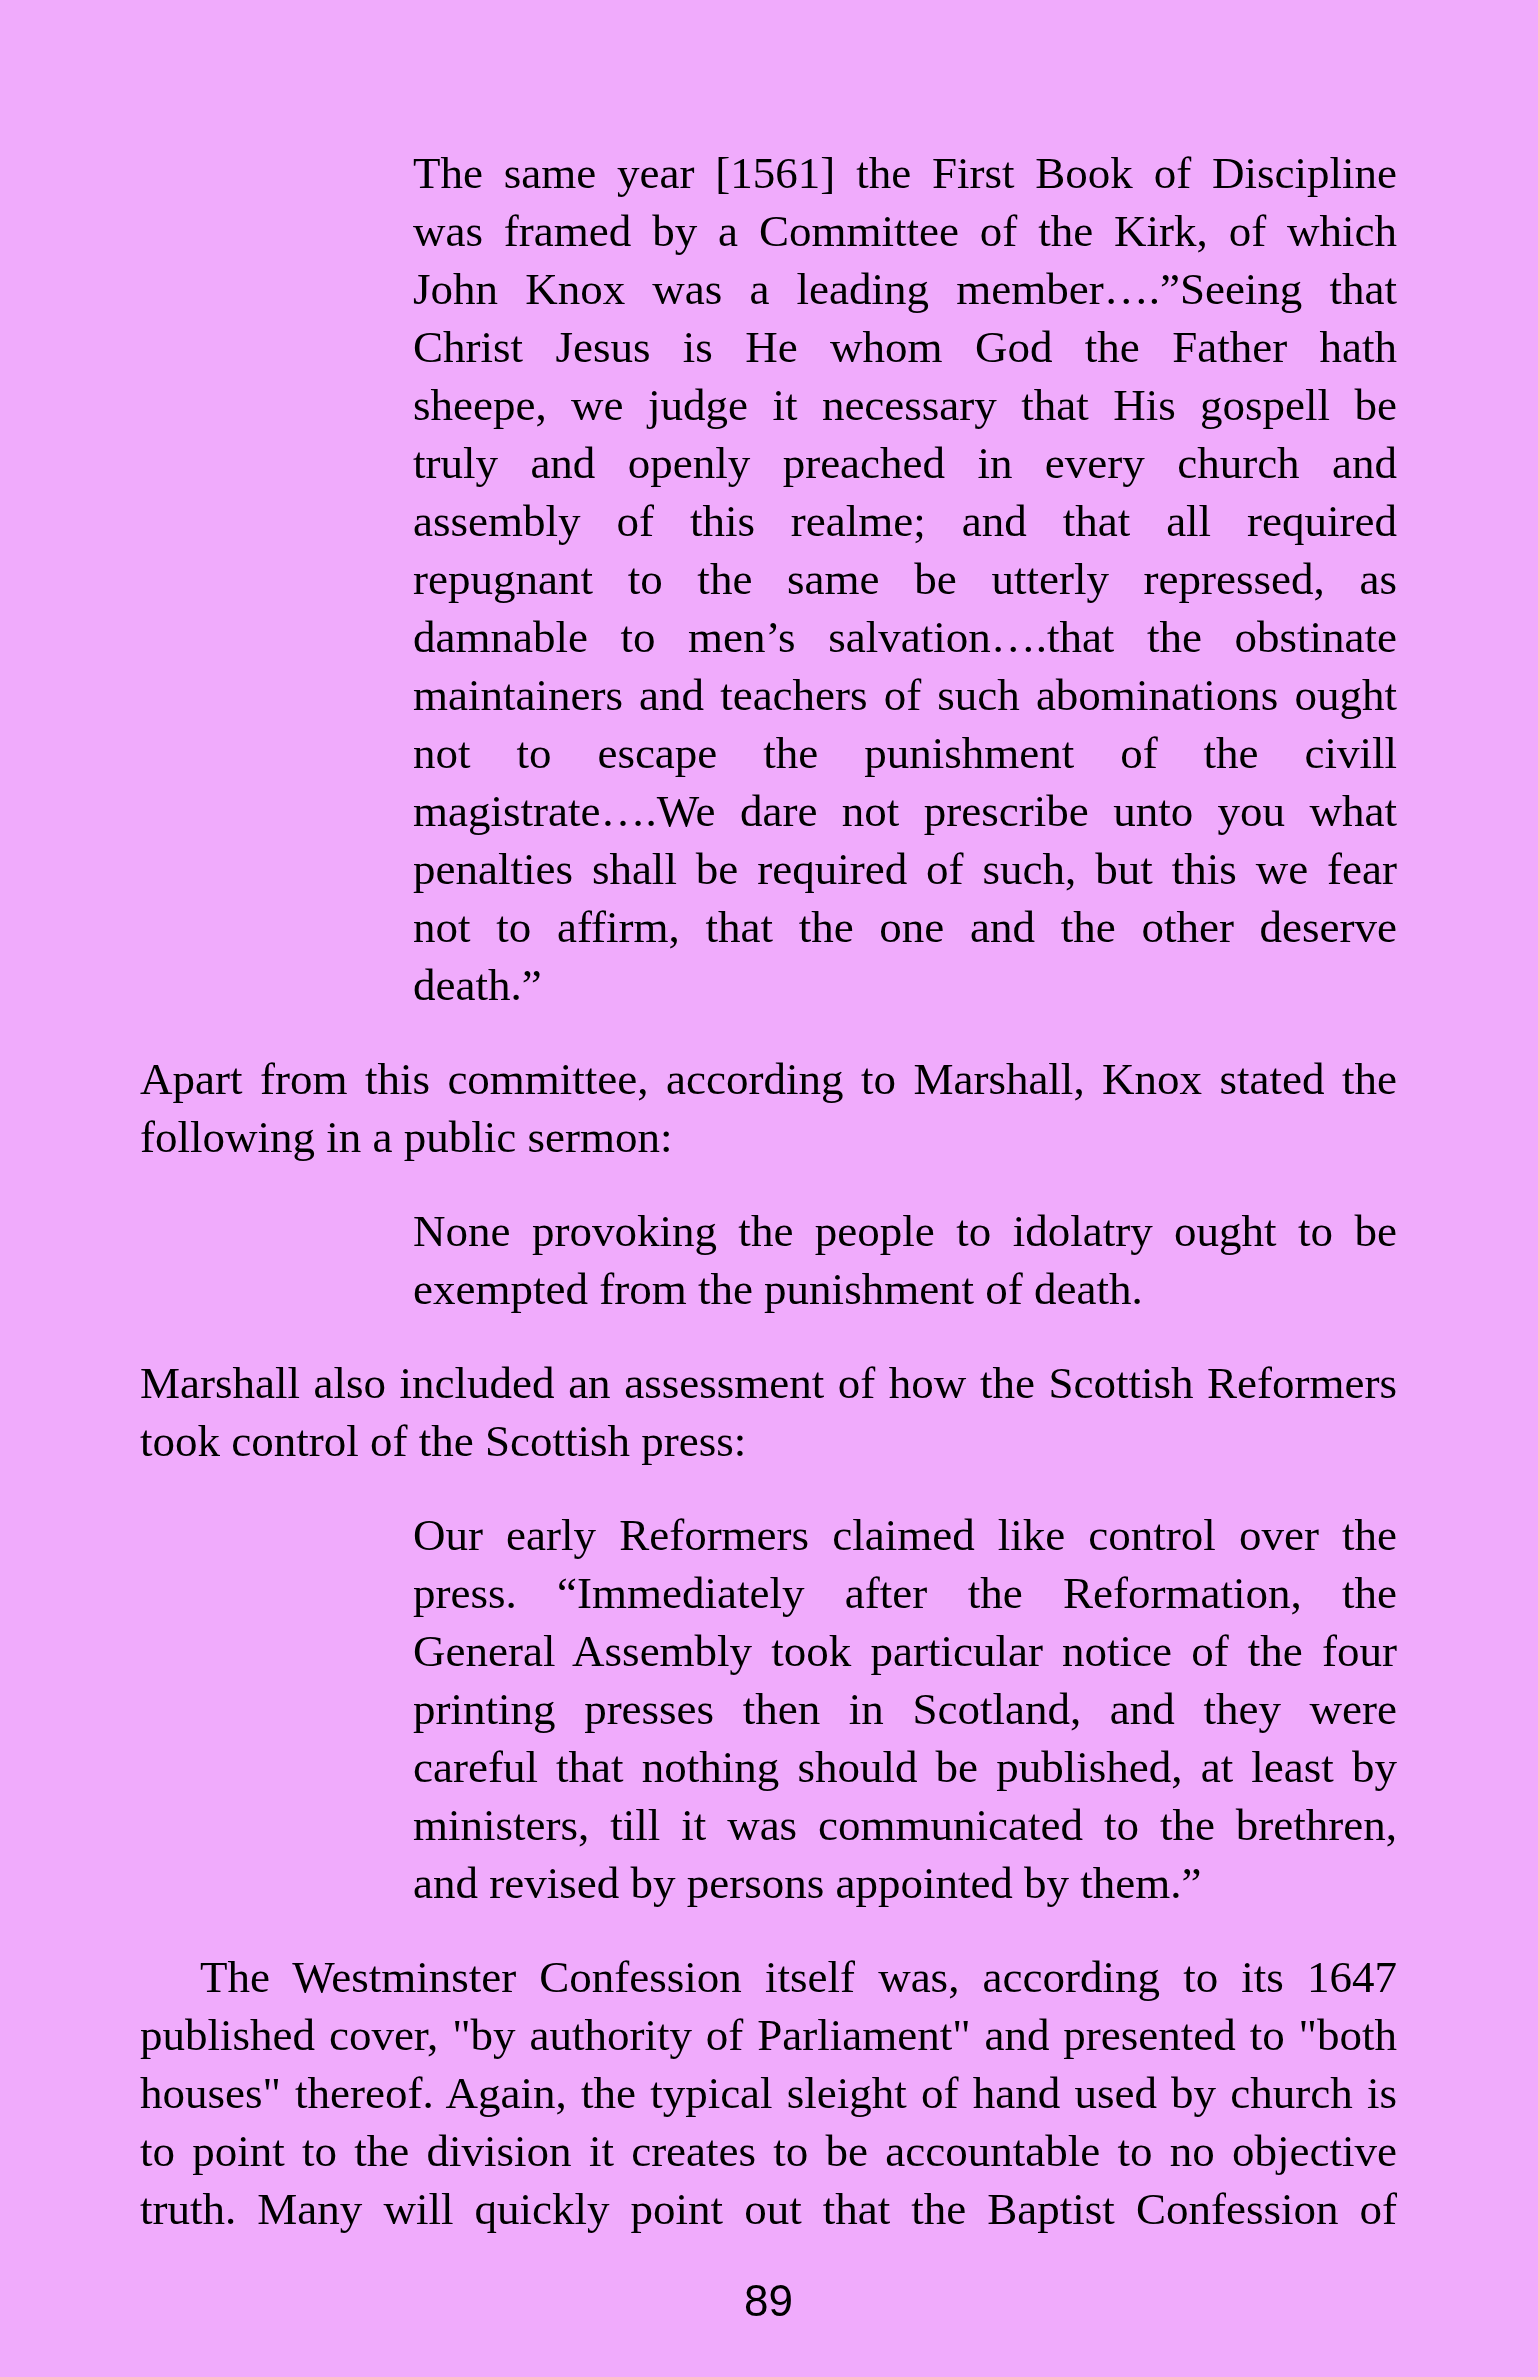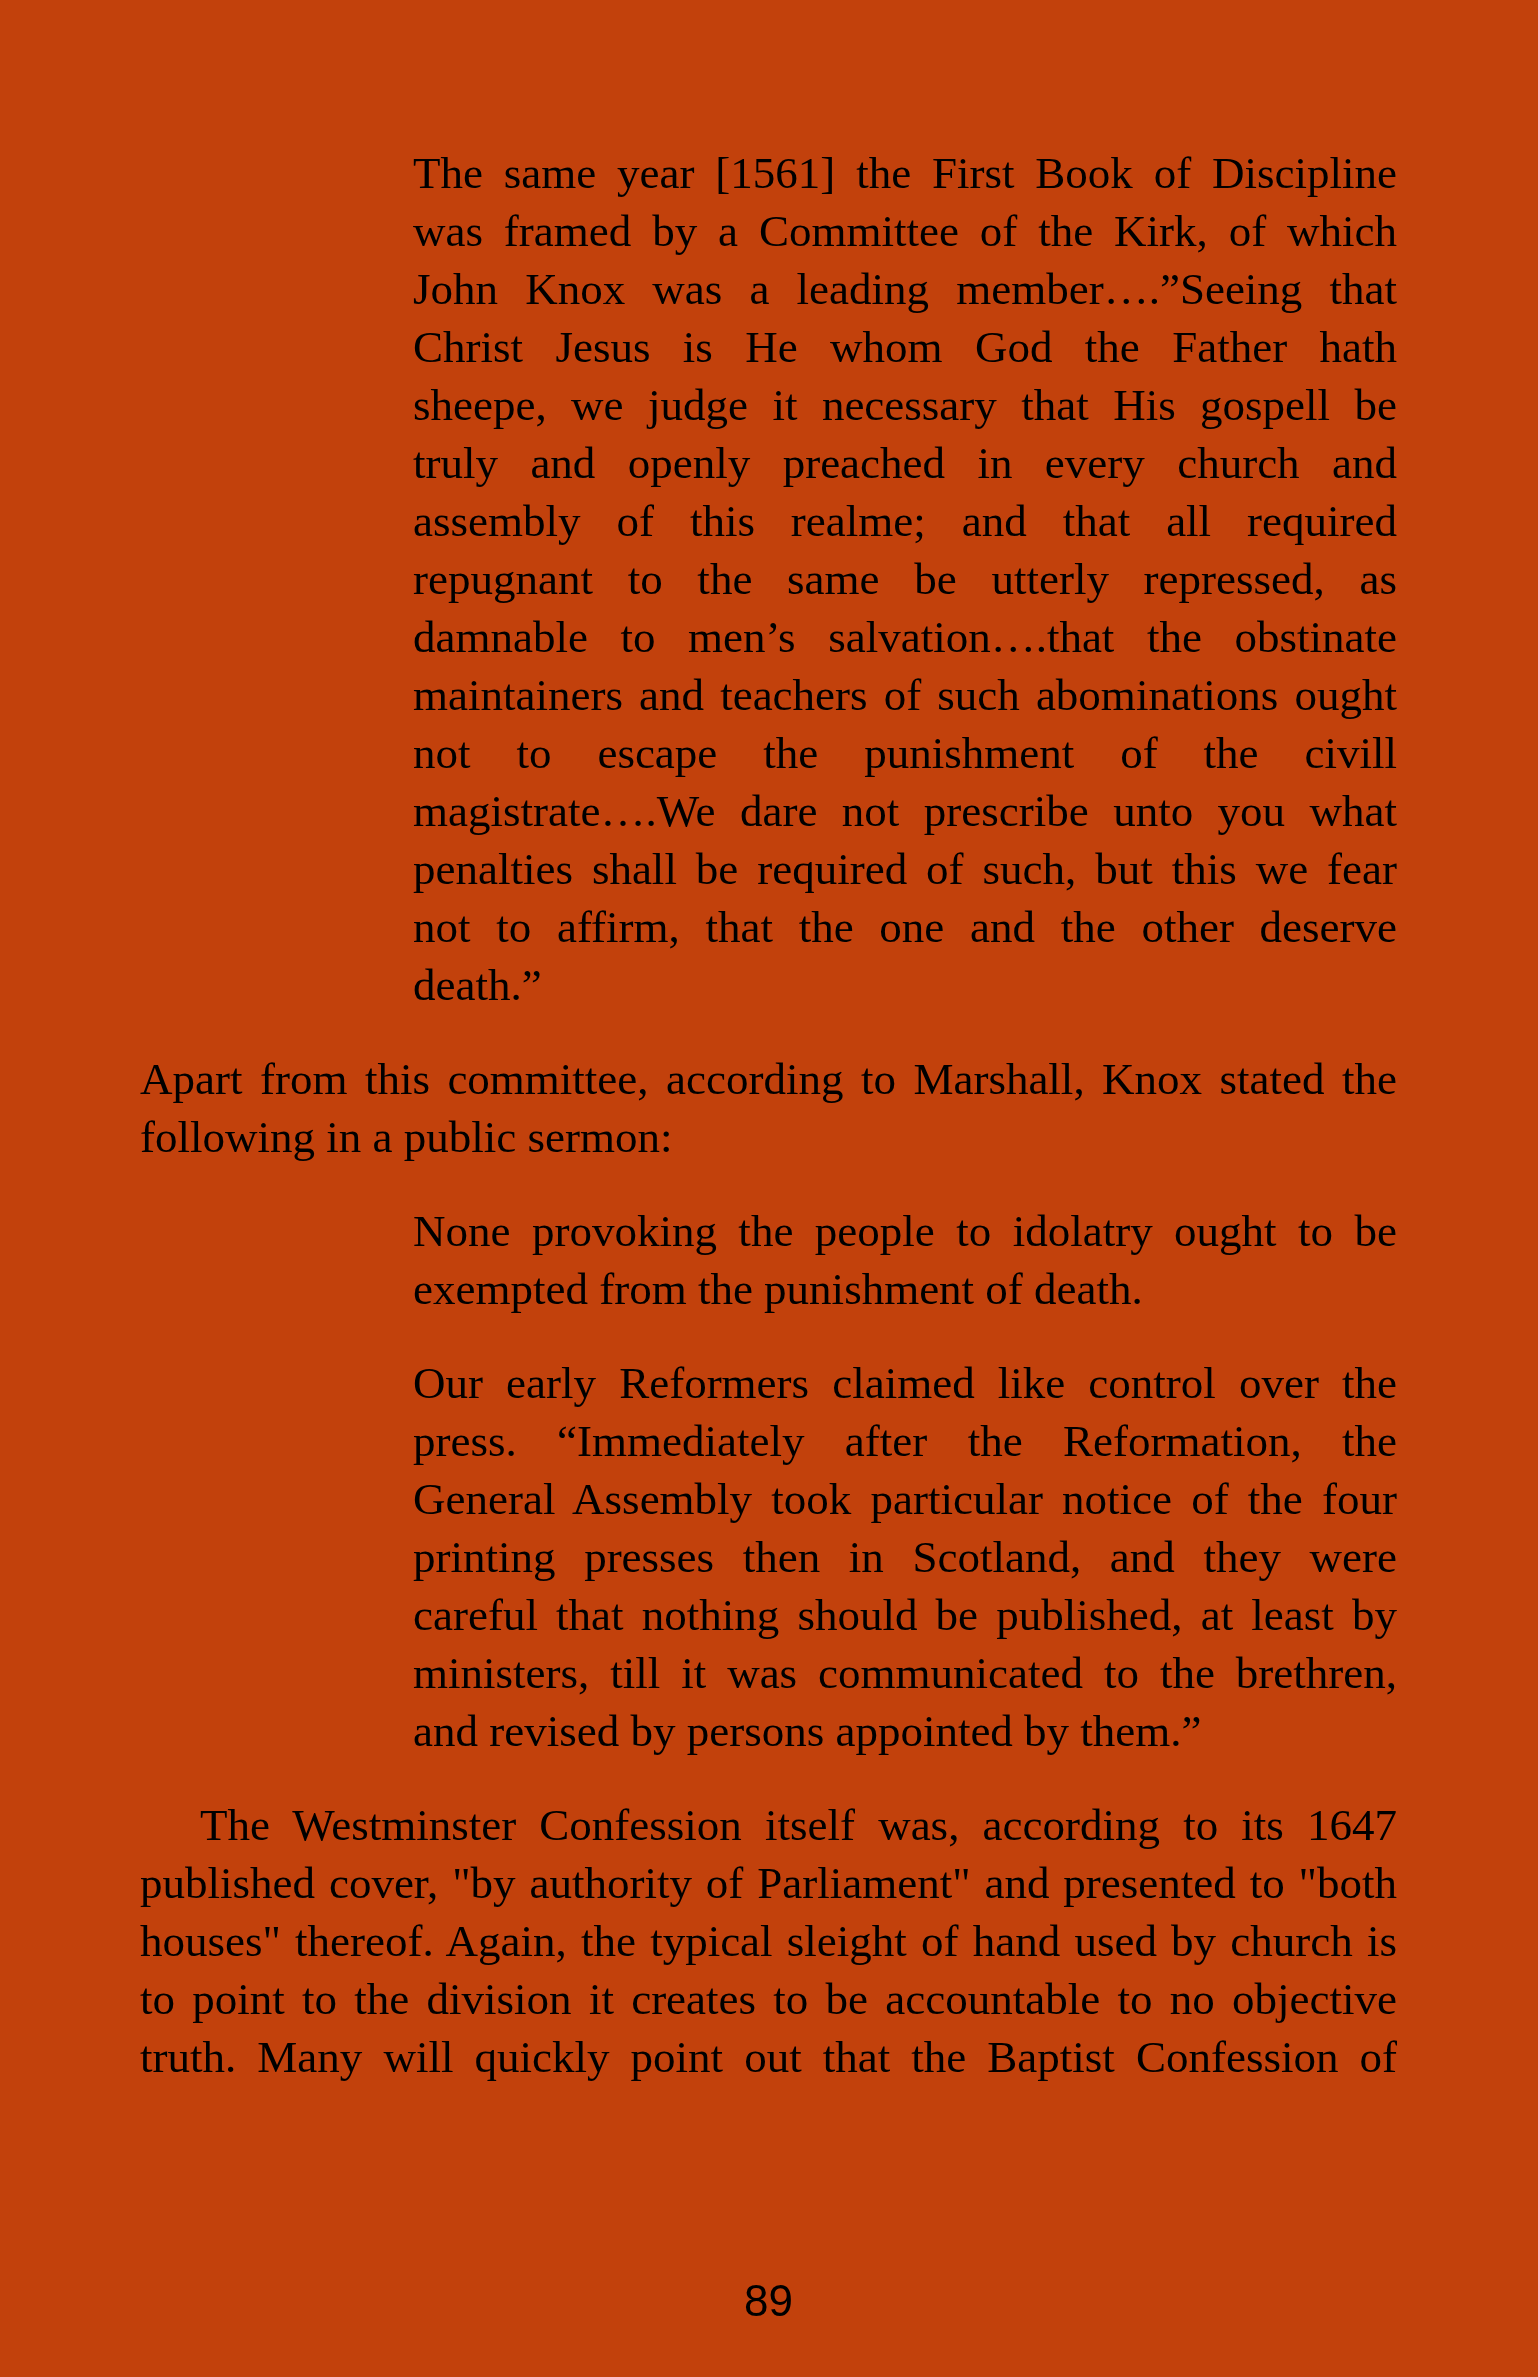--- a/index.html
+++ b/index.html
@@ -11,21 +11,21 @@
     height: 2377px;
     background: #ffffff;
     color: #000000;
     font-family: "Liberation Serif", serif;
     overflow: hidden;
   }
   .page {
     position: relative;
     width: 1538px;
     height: 2377px;
-    background: #c2410c;
+    background: #f0abfc;
   }
   .content {
     position: absolute;
     top: 144px;
     left: 140px;
     width: 1257px;
   }
   .block {
     margin: 0;
   }
@@ -83,20 +83,24 @@
         <div class="line last">death.”</div>
       </div>
       <div class="block paragraph">
         <div class="line">Apart from this committee, according to Marshall, Knox stated the</div>
         <div class="line last">following in a public sermon:</div>
       </div>
       <div class="block blockquote">
         <div class="line">None provoking the people to idolatry ought to be</div>
         <div class="line last">exempted from the punishment of death.</div>
       </div>
+      <div class="block paragraph">
+        <div class="line">Marshall also included an assessment of how the Scottish Reformers</div>
+        <div class="line last">took control of the Scottish press:</div>
+      </div>
       <div class="block blockquote">
         <div class="line">Our early Reformers claimed like control over the</div>
         <div class="line">press. “Immediately after the Reformation, the</div>
         <div class="line">General Assembly took particular notice of the four</div>
         <div class="line">printing presses then in Scotland, and they were</div>
         <div class="line">careful that nothing should be published, at least by</div>
         <div class="line">ministers, till it was communicated to the brethren,</div>
         <div class="line last">and revised by persons appointed by them.”</div>
       </div>
       <div class="block paragraph">

